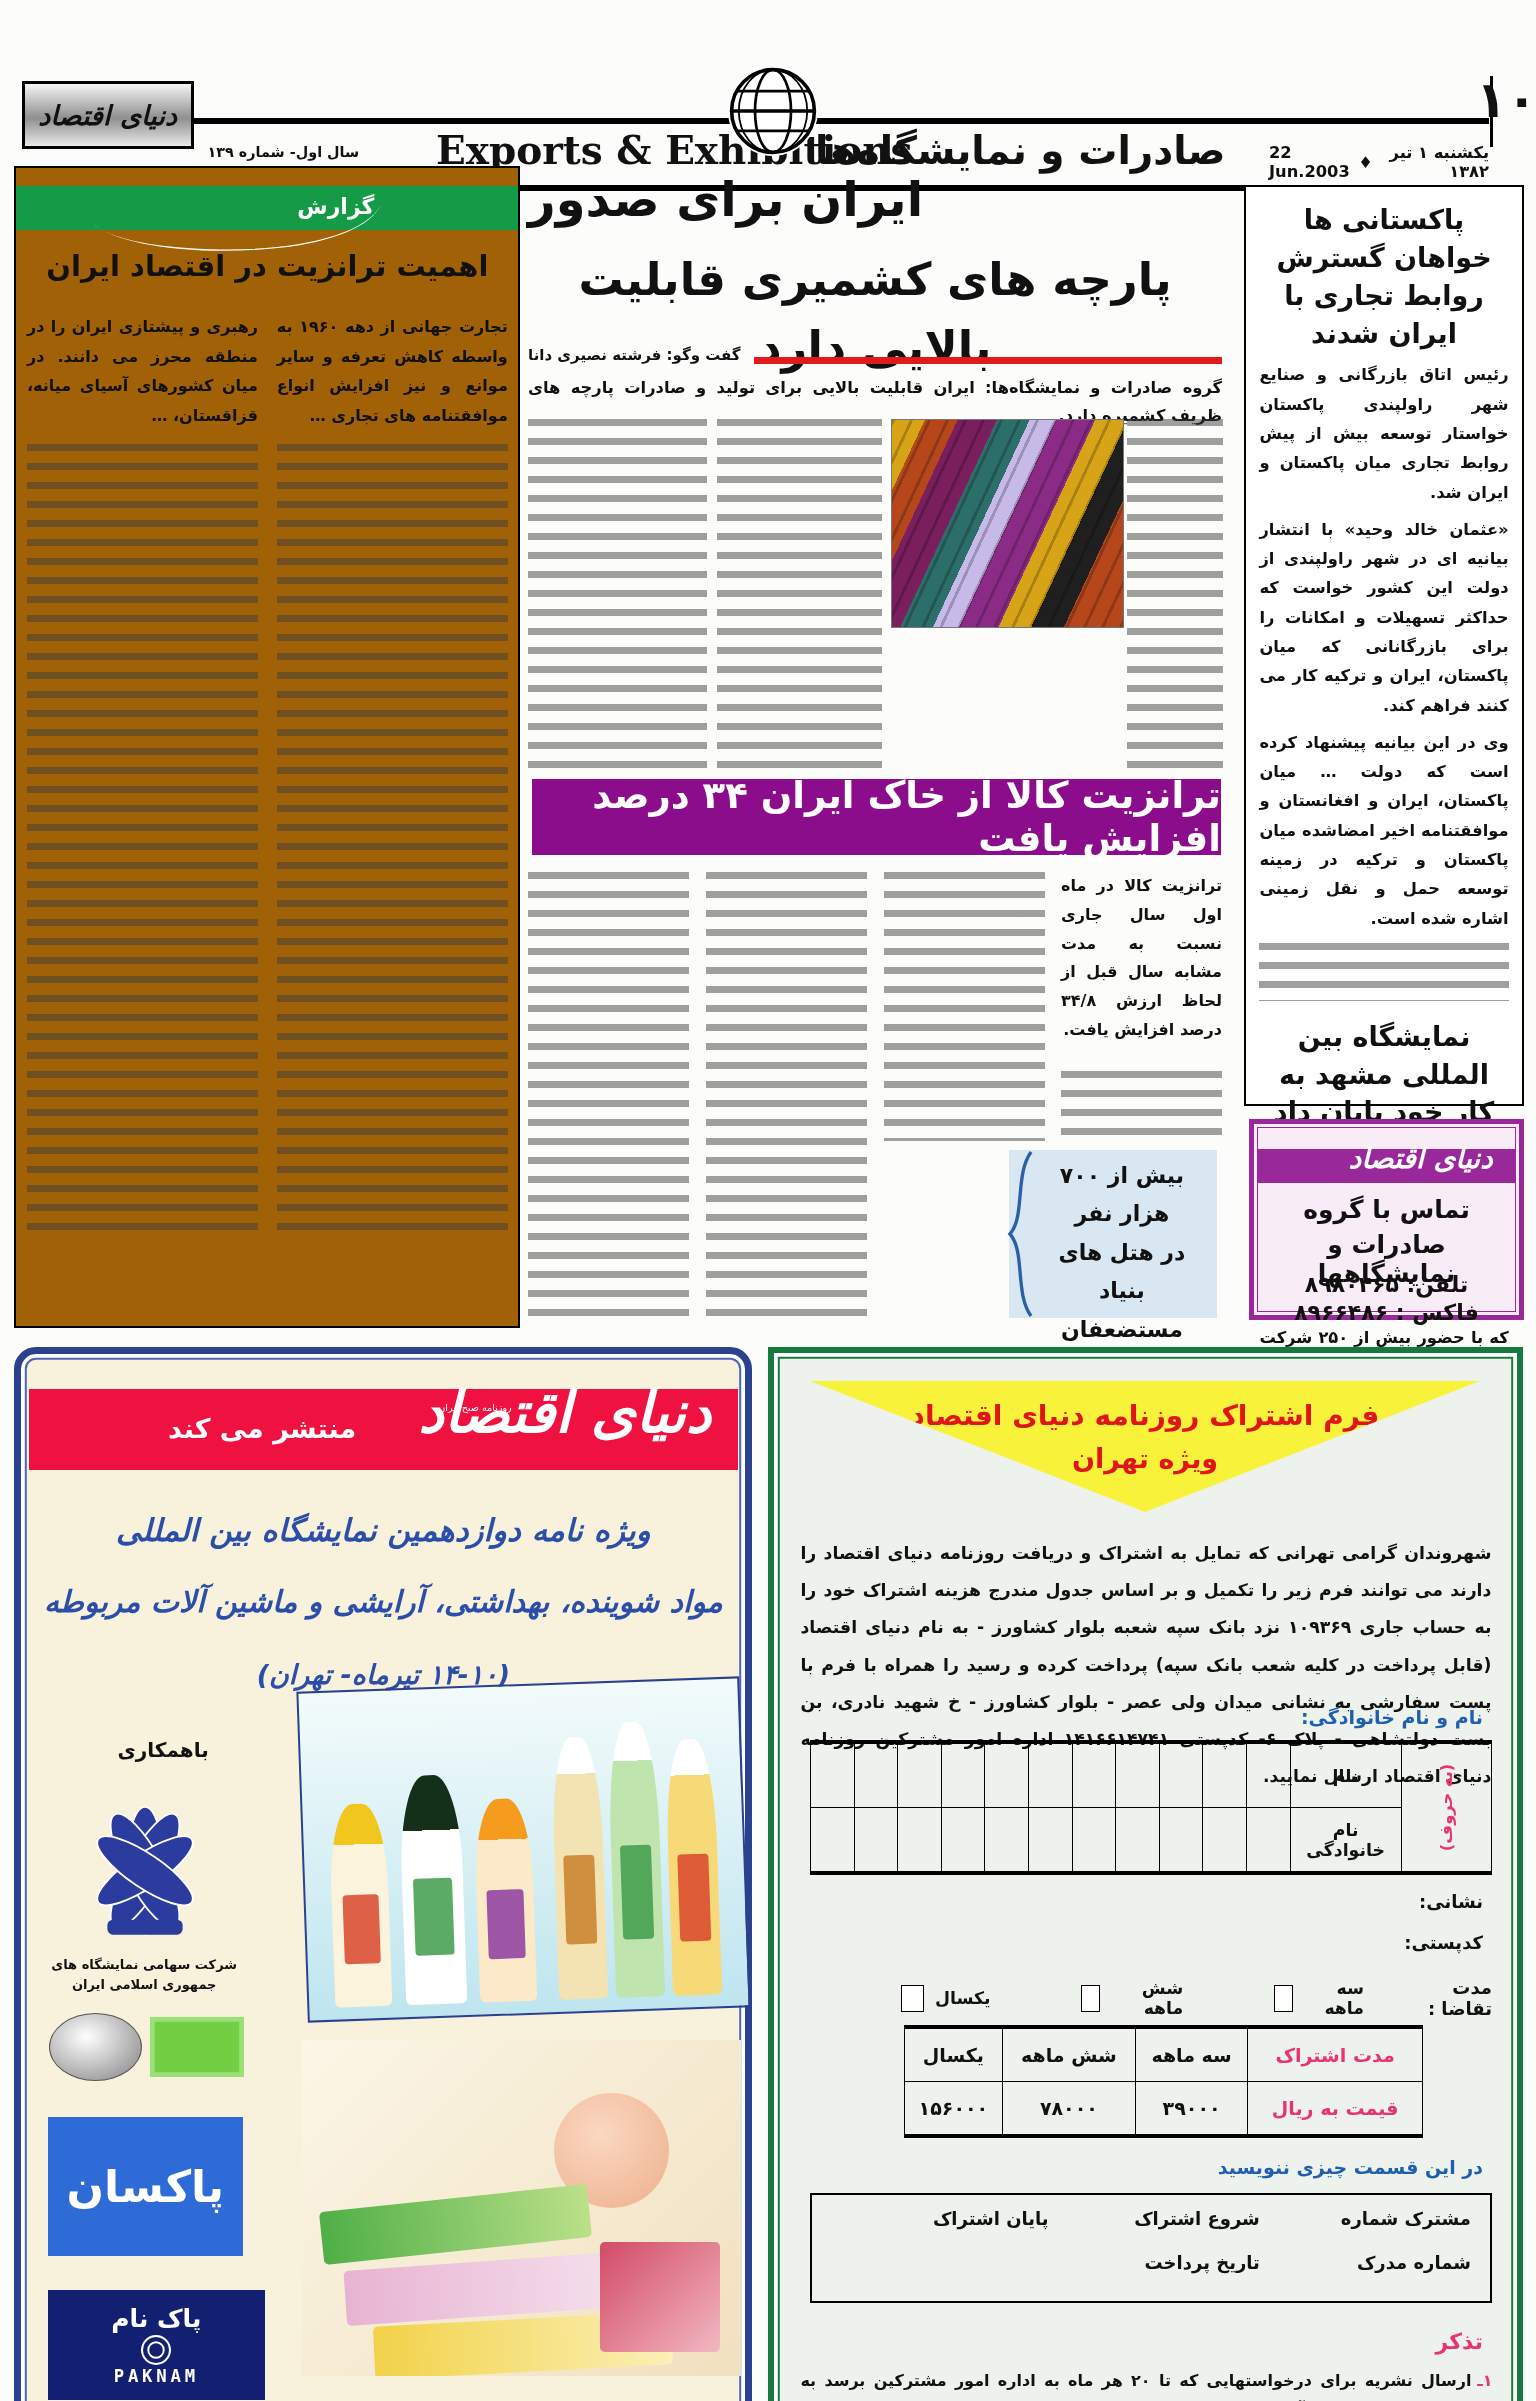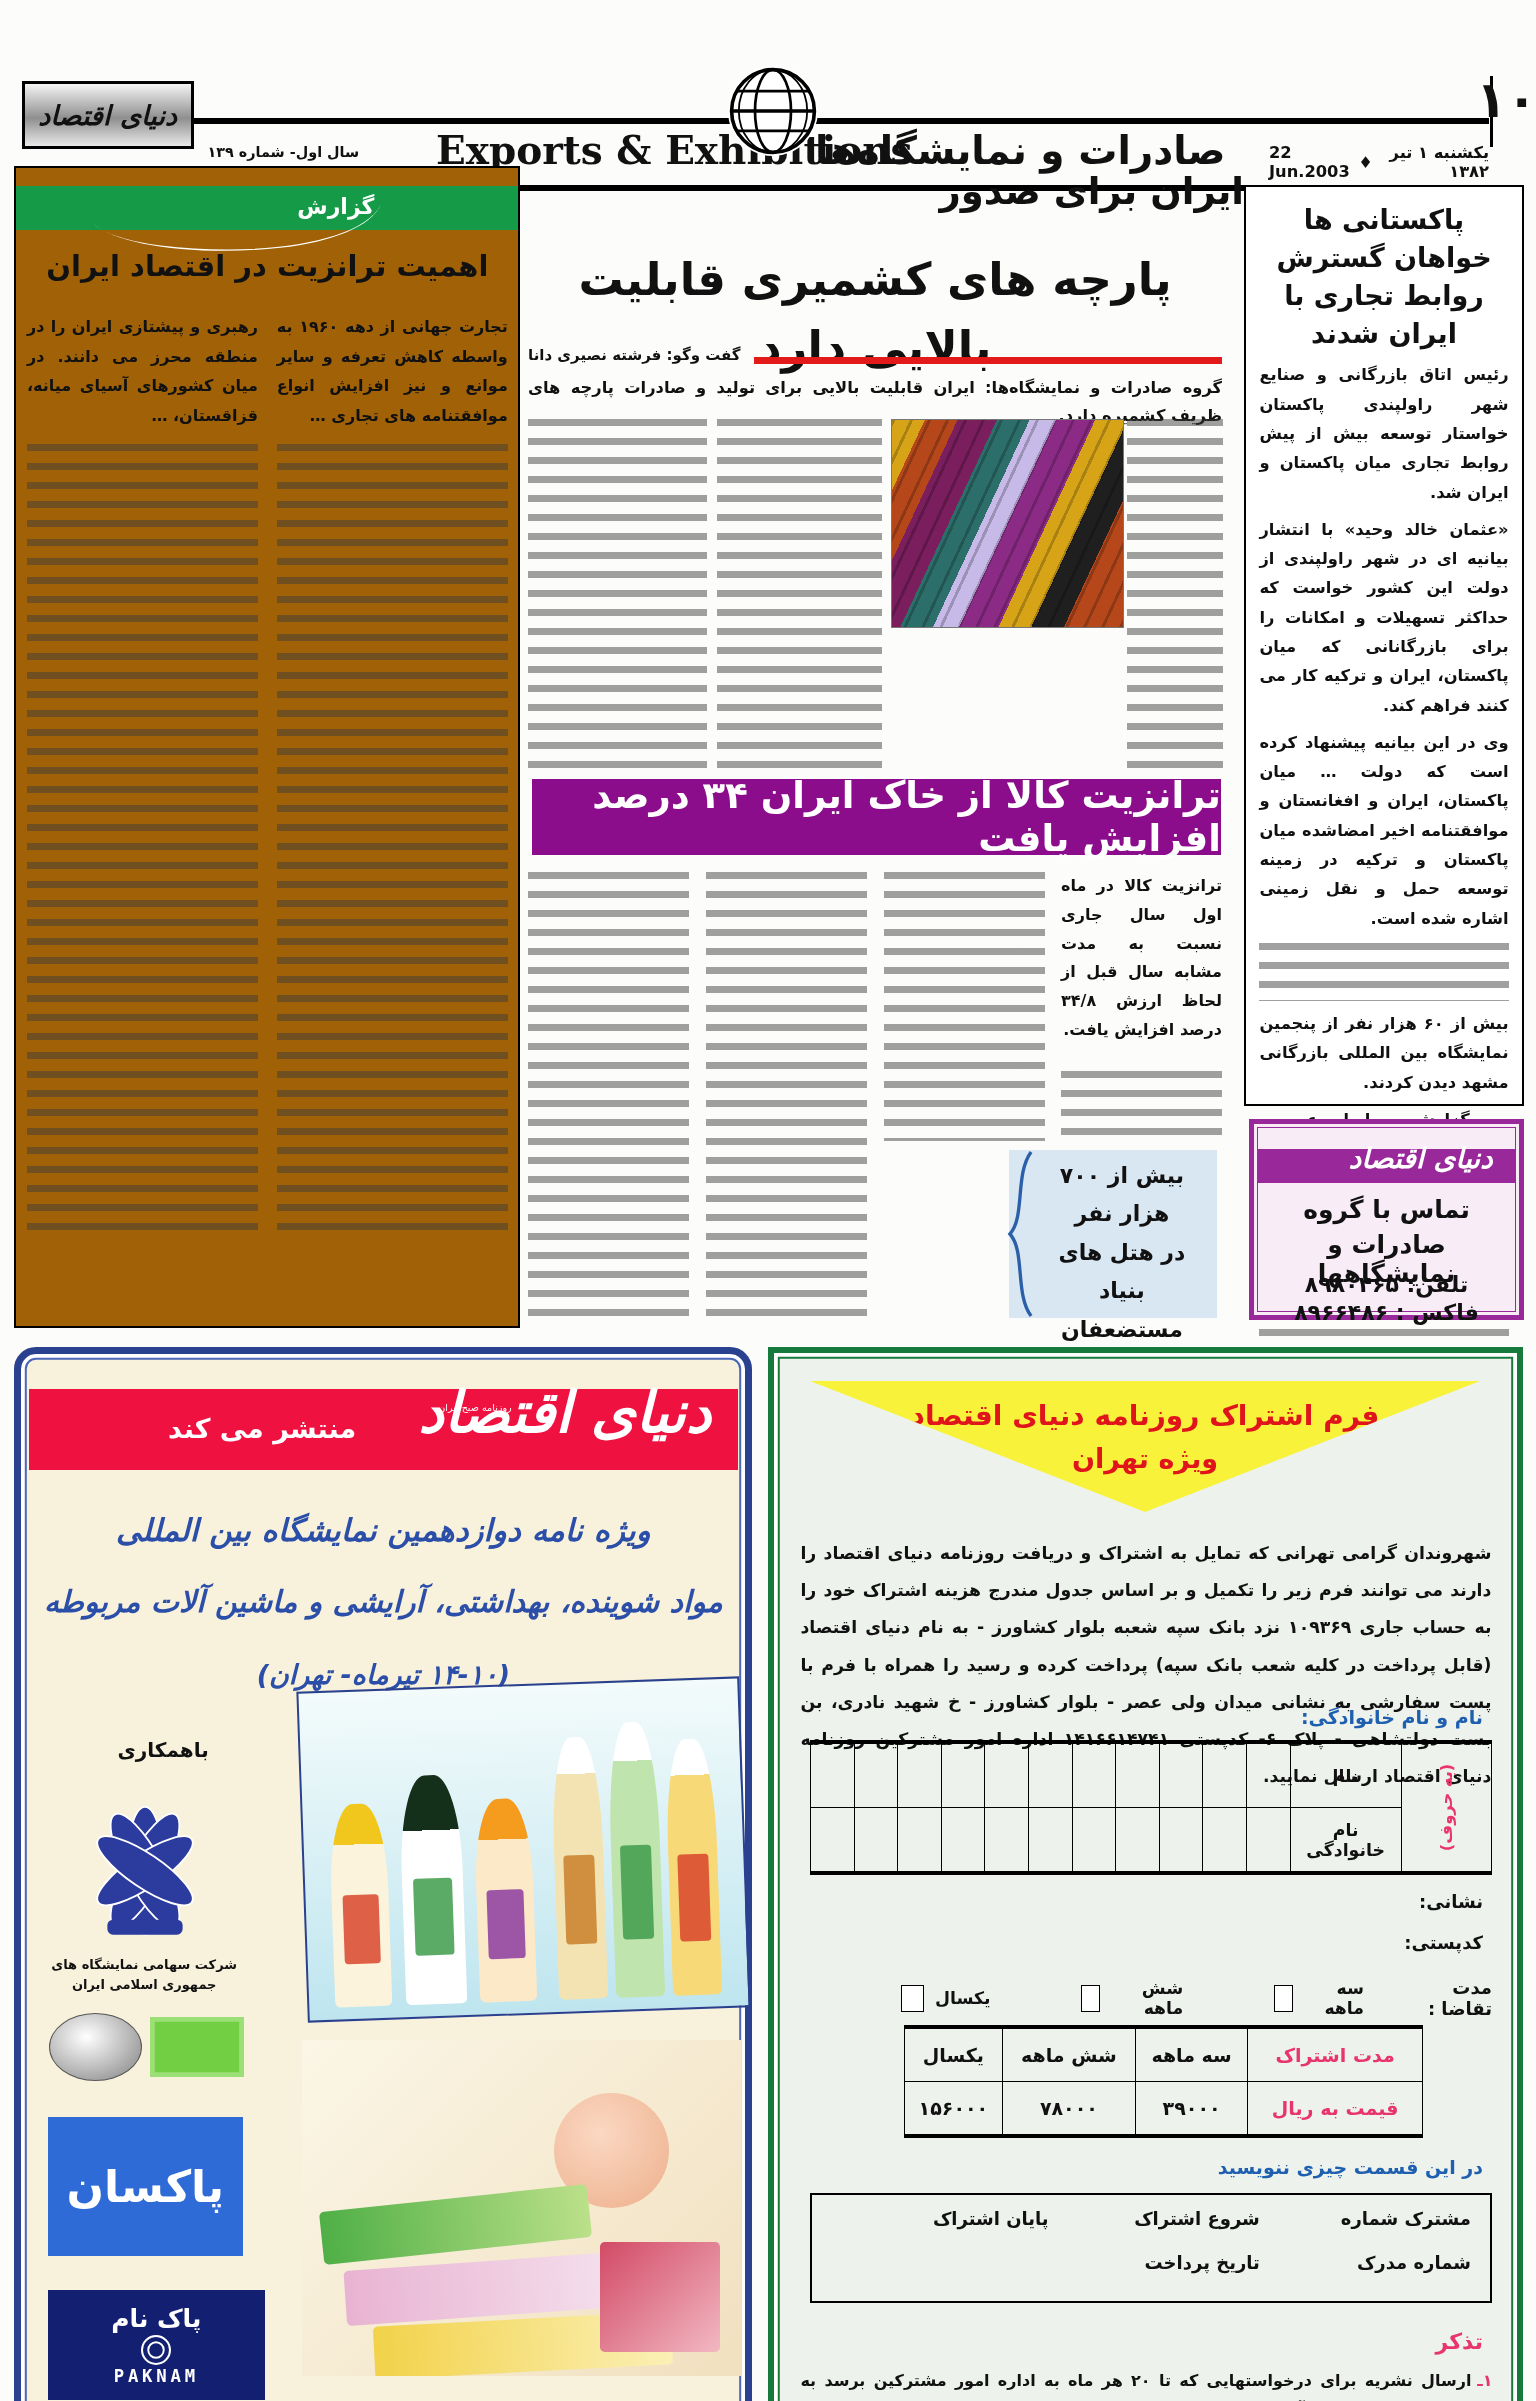--- a/index.html
+++ b/index.html
@@ -31,21 +31,21 @@
   .green-band{position:absolute;left:0;top:18px;width:100%;height:44px;background:#159A47;}
   .kicker{position:absolute;right:144px;top:7.7px;color:#fff;font-size:22px;font-weight:800;}
   .swoosh{position:absolute;left:58px;top:14.4px;}
   .report-title{position:absolute;left:0;top:81px;width:100%;text-align:center;font-size:29px;font-weight:800;}
   .rep-colR{position:absolute;right:10.6px;top:144px;width:231px;height:994px;}
   .rep-colL{position:absolute;left:10.6px;top:144px;width:231px;height:994px;}
   .excerpt{margin:0;font-size:16px;line-height:1.85;font-weight:600;}
   .fill{margin-top:13.4px;}
 
   
-  .mh1{left:550px;top:169px;width:694px;text-align:right;font-size:37px;font-weight:800;line-height:1.25;}
+  .mh1{left:528px;top:169px;width:694px;text-align:left;font-size:48px;font-weight:800;line-height:1.25;}
   .mh2{left:528px;top:246px;width:694px;text-align:center;font-size:45px;font-weight:800;line-height:1.5;}
   .byline-row{left:528px;top:339px;width:694px;height:25px;display:flex;direction:ltr;align-items:flex-end;}
   .byline{font-size:15px;font-weight:800;white-space:nowrap;margin-right:13.4px;}
   .redrule{flex:1;height:6.7px;background:#E31A1A;}
   .mid-lead{left:528px;top:374px;width:694px;font-size:16.3px;font-weight:800;line-height:1.7;}
   .fabric-photo{left:891px;top:419px;width:231px;height:207px;border:1px solid #777;
     background:
       repeating-linear-gradient(115deg,rgba(0,0,0,.22) 0 2.9px,transparent 2.9px 16.3px),
       linear-gradient(115deg,#D8A417 0 10%,#B5471B 10% 20%,#7A1E5E 20% 32%,#2C6E6A 32% 42%,
                       #C7B9E8 42% 50%,#8C2B86 50% 62%,#D8A417 62% 72%,#1F1F1F 72% 82%,#B5471B 82% 100%);}
@@ -229,20 +229,21 @@
       <div>اقامت کردند</div>
     </div>
   </div>
 
   <div class="abs pak-box rtl">
     <h2>پاکستانی ها خواهان گسترش روابط تجاری با ایران شدند</h2>
     <p>رئیس اتاق بازرگانی و صنایع شهر راولپندی پاکستان خواستار توسعه بیش از پیش روابط تجاری میان پاکستان و ایران شد.</p>
     <p>«عثمان خالد وحید» با انتشار بیانیه ای در شهر راولپندی از دولت این کشور خواست که حداکثر تسهیلات و امکانات را برای بازرگانانی که میان پاکستان، ایران و ترکیه کار می کنند فراهم کند.</p>
     <p>وی در این بیانیه پیشنهاد کرده است که دولت … میان پاکستان، ایران و افغانستان و موافقتنامه اخیر امضاشده میان پاکستان و ترکیه در زمینه توسعه حمل و نقل زمینی اشاره شده است.</p>
     <div class="greek" style="height:58px;margin-top:10.6px;"></div>
+    <h2 style="margin-top:16.3px;">نمایشگاه بین المللی مشهد به کار خود پایان داد</h2>
     <p>بیش از ۶۰ هزار نفر از پنجمین نمایشگاه بین المللی بازرگانی مشهد دیدن کردند.</p>
     <p>به گزارش روابط عمومی شرکت نمایشگاههای بین المللی خراسان، این نمایشگاه که با حضور بیش از ۲۵۰ شرکت داخلی و چندین شرکت خارجی از …</p>
     <div class="greek" style="height:58px;margin-top:10.6px;"></div>
     <p>یافته و تسهیلات ویژه ای برای آنان ایجاد خواهد شد.</p>
   </div>
 
   <div class="abs contact-outer">
     <div class="contact-inner">
       <div class="contact-band">
         <span class="contact-brand">دنیای اقتصاد</span>

